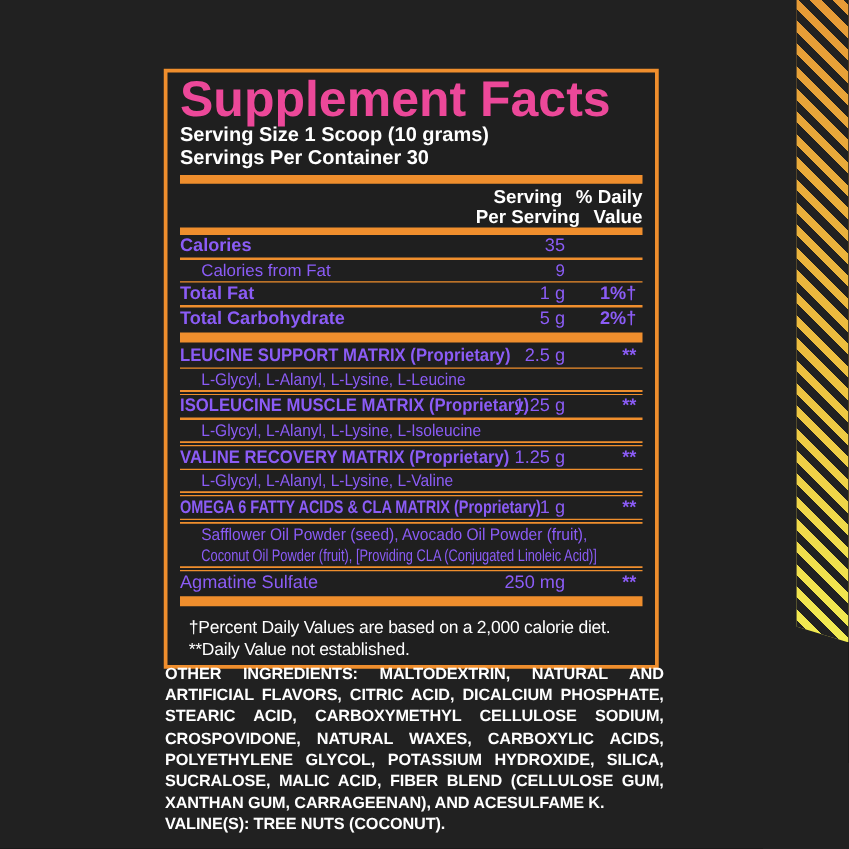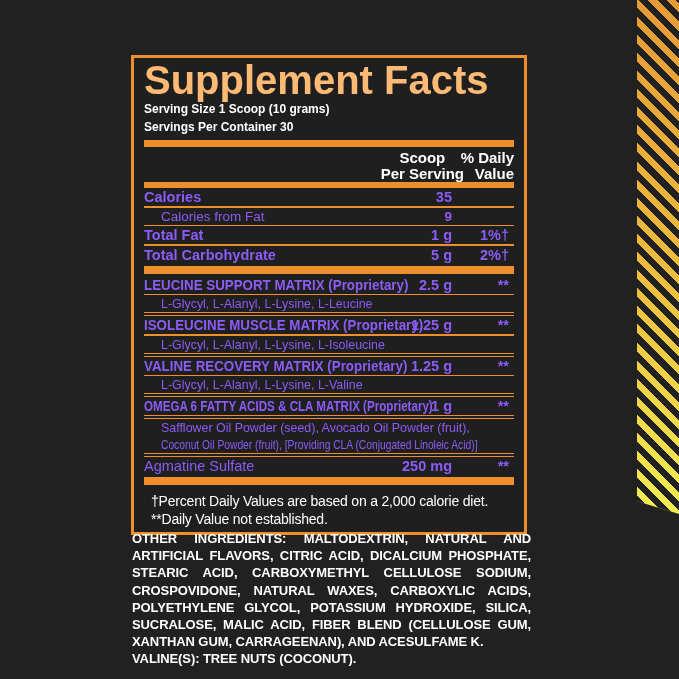--- a/index.html
+++ b/index.html
@@ -16,39 +16,39 @@
       repeating-linear-gradient(45deg, rgba(33,33,33,0) 0 6.4px, #212121 6.4px 12.8px),
       linear-gradient(180deg, #E69A36 0%, #EDBE3F 55%, #F2EC52 100%);
     clip-path: polygon(0 0, 100% 0, 100% 100%, 0 97.5%);
   }
   
   .panel {
     position:absolute; left:131px; top:55px; width:370px;
     padding:2px 10px 4px; border:3px solid #EF8E2D; background:#1F1F1F;
   }
   .title {
-    color:#fdba74; font-size:40px; line-height:40px; font-weight:bold;
+    color:#ec4899; font-size:40px; line-height:40px; font-weight:bold;
     margin:0; letter-spacing:0;
   }
-  .serv { color:#FFFFFF; font-size:12px; line-height:18px; font-weight:bold; }
+  .serv { color:#FFFFFF; font-size:16px; line-height:18px; font-weight:bold; }
   .bar  { background:#EF8E2D; height:7px; margin:4px 0 3px; }
   .bar.b2 { height:6px; margin:1px 0 0; }
   .bar.b3 { height:8px; margin:2px 0 2px; }
   .bar.b4 { height:8px; margin:2px 0 3px; }
   .cols { position:relative; height:31px; margin-top:1px; color:#fff;
           font-size:15px; line-height:15.5px; font-weight:bold; margin-bottom:1px; }
   .amount-head { position:absolute; right:50px; top:0; text-align:center; }
   .dv-head     { position:absolute; right:0;   top:0; text-align:right; }
   .row { position:relative; color:#8b5cf6; font-size:14.5px; line-height:18px;
          white-space:nowrap; }
   .row .lbl { font-weight:bold; }
   .row.reg .lbl { font-weight:normal; }
   .row.sub  { padding-left:17px; font-size:13.5px; line-height:17px; }
   .row.sub .lbl { font-weight:normal; }
-  .amt { position:absolute; right:62px; top:0; font-weight:bold; }
+  .amt { position:absolute; right:62px; top:0; font-weight:normal; }
   .dvv { position:absolute; right:5px;  top:0; font-weight:bold; }
   .cond  { display:inline-block; transform:scaleX(.92); transform-origin:0 50%; }
   .cond2 { display:inline-block; transform:scaleX(.80); transform-origin:0 50%; }
   .cond3 { display:inline-block; transform:scaleX(.76); transform-origin:0 50%; }
   .rule { height:1.5px; background:#EF8E2D; }
   .rule.dbl { height:4px;
     background:linear-gradient(180deg,#EF8E2D 0 1.2px,rgba(0,0,0,0) 1.2px 2.8px,#EF8E2D 2.8px 4px); }
   .foot { color:#fff; font-size:14px; line-height:17.5px; padding-left:7px;
           letter-spacing:-0.2px; margin-top:8px; }
   
@@ -66,21 +66,21 @@
 
   <div class="panel">
     <h1 class="title">Supplement Facts</h1>
     <div class="serv">Serving Size 1 Scoop (10 grams)</div>
     <div class="serv">Servings Per Container 30</div>
 
     <div class="bar"></div>
 
     <div class="cols">
       <div class="amount-head">
-        <div>Scoop</div>
+        <div>Serving</div>
         <div>Per Serving</div>
       </div>
       <div class="dv-head">
         <div>% Daily</div>
         <div>Value</div>
       </div>
     </div>
 
     <div class="bar b2"></div>
 

